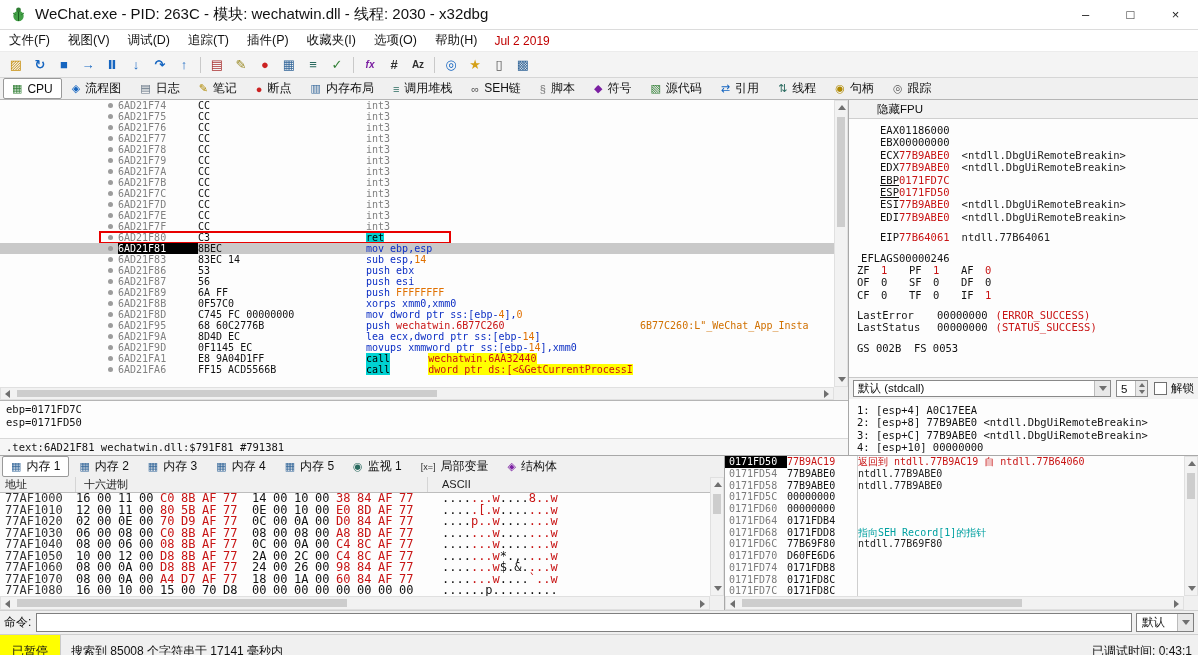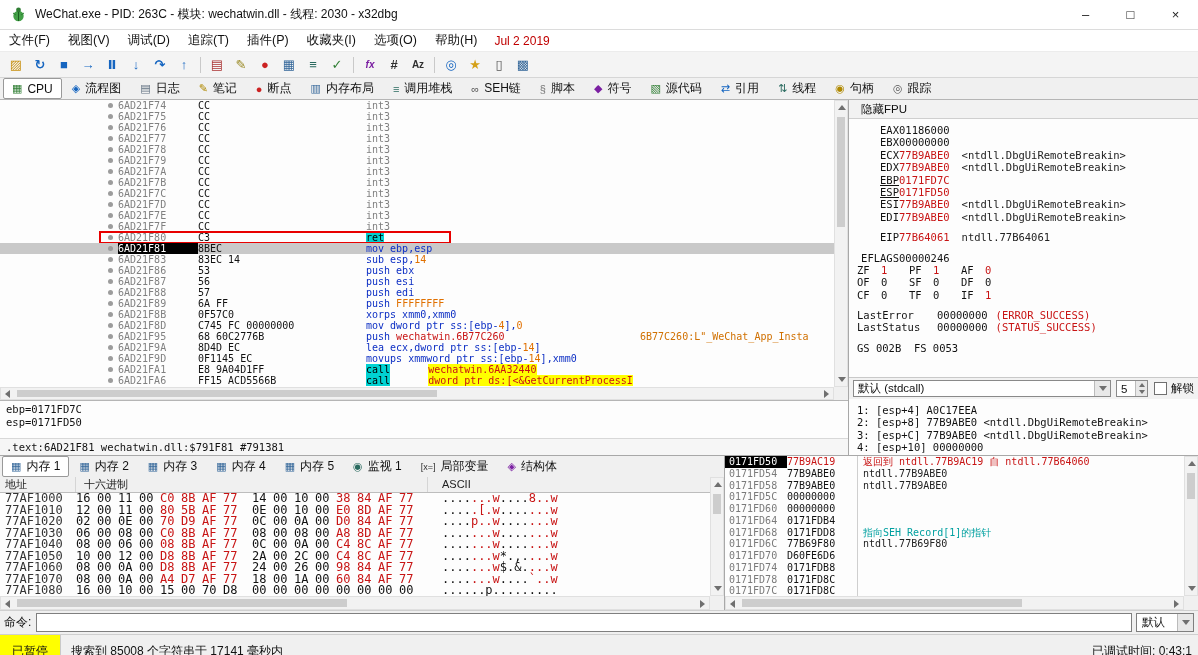--- a/index.html
+++ b/index.html
@@ -3,21 +3,21 @@
 <meta charset="utf-8">
 <style>
   html,body{margin:0;padding:0;background:#888;}
   .app{position:relative;width:1198px;height:655px;background:#f0f0f0;overflow:hidden;
        font-family:"Liberation Sans","DejaVu Sans",sans-serif;color:#111;}
 
   
   .titlebar{position:absolute;left:0;top:0;right:0;height:30px;background:#fff;border-bottom:1px solid #dcdcdc;
             display:flex;align-items:center;padding-left:10px;box-sizing:border-box;}
   .appicon{width:17px;height:17px;margin-right:8px;flex:none;}
-  .title{font-size:12px;}
+  .title{font-size:15px;}
   .wbtns{margin-left:auto;display:flex;height:100%;}
   .wbtn{width:45px;display:flex;align-items:center;justify-content:center;font-size:13px;color:#222;}
 
   
   .menubar{position:absolute;top:30px;left:0;right:0;height:22px;background:#fff;display:flex;align-items:center;
            font-size:12.5px;border-bottom:1px solid #ececec;box-sizing:border-box;}
   .mitems{display:flex;}
   .mitem{padding:0 9px;}
   .mdate{color:#c00000;margin-left:8px;font-size:12px;}
 
@@ -56,21 +56,21 @@
   
   .infopane{position:absolute;top:400px;left:0;width:848px;height:55px;background:#fdfdfd;border-top:1px solid #b5b5b5;
             font-family:"DejaVu Sans Mono",monospace;font-size:10.5px;box-sizing:border-box;}
   .iline{padding-left:6px;line-height:13px;}
   .iline:first-child{margin-top:2px;}
   .istatus{position:absolute;left:0;right:0;bottom:0;height:16px;line-height:16px;padding-left:6px;border-top:1px solid #d8d8d8;background:#f6f6f6;}
 
   
   .regpane{position:absolute;top:100px;left:848px;width:350px;height:355px;background:#fdfdfd;border-left:1px solid #a8a8a8;
            box-sizing:border-box;font-family:"DejaVu Sans Mono",monospace;font-size:10.5px;}
-  .fpu{height:18px;line-height:18px;background:#f2f2f2;border-bottom:1px solid #cfcfcf;padding-left:12px;
+  .fpu{height:18px;line-height:18px;background:#f2f2f2;border-bottom:1px solid #cfcfcf;padding-left:28px;
        font-family:"Liberation Sans",sans-serif;font-size:11.5px;}
   .rrows{position:absolute;top:24px;left:8px;right:4px;}
   .rrow{height:12.4px;line-height:12.4px;white-space:pre;}
   .rgap{height:8px;}
   .rname{display:inline-block;width:42px;text-align:right;}
   .und{text-decoration:underline;}
   .rval{color:#111;} .rval.red{color:#c81414;}
   .rnote{margin-left:12px;color:#222;} .rnote.red{color:#c81414;margin-left:8px;}
   .rlabel{display:inline-block;width:80px;}
   .fcell{display:inline-block;width:52px;}
@@ -106,21 +106,21 @@
   .mbyte{display:inline-block;width:21px;}
   .mascii{margin-left:14px;}
   .ck{color:#111;} .cr{color:#c81414;}
 
   .stackpane{position:absolute;top:455px;left:724px;width:474px;height:155px;background:#fdfdfd;
              border-left:1px solid #a8a8a8;border-top:1px solid #a8a8a8;box-sizing:border-box;}
   .srows{position:absolute;top:0;left:0;right:14px;bottom:14px;overflow:hidden;font-family:"DejaVu Sans Mono",monospace;font-size:10px;}
   .srow{height:11.75px;line-height:11.75px;display:flex;white-space:pre;}
   .saddr{width:62px;padding-left:4px;color:#7a7a7a;flex:none;box-sizing:border-box;}
   .sval{width:70px;flex:none;color:#111;}
-  .scom{flex:1;border-left:1px solid #cfcfcf;padding-left:5px;color:#222;overflow:hidden;}
+  .scom{flex:1;border-left:1px solid #cfcfcf;color:#222;overflow:hidden;}
   .srow.ssel .saddr{background:#000;color:#fff;}
   .red{color:#c81414;} .cyan{color:#00a0a0;}
 
   
   .cmdbar{position:absolute;top:610px;left:0;right:0;height:24px;background:#f0f0f0;display:flex;align-items:center;
           padding:0 4px;border-top:1px solid #cfcfcf;box-sizing:border-box;}
   .clabel{font-size:12px;margin-right:5px;}
   .cinput{flex:1;height:17px;border:1px solid #7f7f7f;background:#fff;font-size:11px;padding:0 3px;outline:none;
           font-family:"DejaVu Sans Mono",monospace;}
   .cselect{width:58px;height:19px;margin-left:4px;background:#fff;border:1px solid #7f7f7f;display:flex;align-items:center;
@@ -326,21 +326,20 @@
         <div class="drow"><span class="dgut"><span class="ddot"></span></span><span class="daddr">6AD21F7B</span><span class="dbytes">CC</span><span class="dinstr"><span class="tk-g">int3</span></span></div>
         <div class="drow"><span class="dgut"><span class="ddot"></span></span><span class="daddr">6AD21F7C</span><span class="dbytes">CC</span><span class="dinstr"><span class="tk-g">int3</span></span></div>
         <div class="drow"><span class="dgut"><span class="ddot"></span></span><span class="daddr">6AD21F7D</span><span class="dbytes">CC</span><span class="dinstr"><span class="tk-g">int3</span></span></div>
         <div class="drow"><span class="dgut"><span class="ddot"></span></span><span class="daddr">6AD21F7E</span><span class="dbytes">CC</span><span class="dinstr"><span class="tk-g">int3</span></span></div>
         <div class="drow"><span class="dgut"><span class="ddot"></span></span><span class="daddr">6AD21F7F</span><span class="dbytes">CC</span><span class="dinstr"><span class="tk-g">int3</span></span></div>
         <div class="drow"><span class="dgut"><span class="ddot"></span></span><span class="daddr">6AD21F80</span><span class="dbytes">C3</span><span class="dinstr"><span class="tk-ret">ret</span></span><span class="redbox"></span></div>
         <div class="drow sel"><span class="dgut"><span class="ddot"></span></span><span class="daddr">6AD21F81</span><span class="dbytes">8BEC</span><span class="dinstr"><span class="tk-i">mov ebp,esp</span></span></div>
         <div class="drow"><span class="dgut"><span class="ddot"></span></span><span class="daddr">6AD21F83</span><span class="dbytes">83EC 14</span><span class="dinstr"><span class="tk-i">sub esp,</span><span class="tk-n">14</span></span></div>
         <div class="drow"><span class="dgut"><span class="ddot"></span></span><span class="daddr">6AD21F86</span><span class="dbytes">53</span><span class="dinstr"><span class="tk-i">push ebx</span></span></div>
         <div class="drow"><span class="dgut"><span class="ddot"></span></span><span class="daddr">6AD21F87</span><span class="dbytes">56</span><span class="dinstr"><span class="tk-i">push esi</span></span></div>
-        <div class="drow"><span class="dgut"><span class="ddot"></span></span><span class="daddr">6AD21F88</span><span class="dbytes">57</span><span class="dinstr"><span class="tk-i">push edi</span></span></div>
         <div class="drow"><span class="dgut"><span class="ddot"></span></span><span class="daddr">6AD21F89</span><span class="dbytes">6A FF</span><span class="dinstr"><span class="tk-i">push </span><span class="tk-n">FFFFFFFF</span></span></div>
         <div class="drow"><span class="dgut"><span class="ddot"></span></span><span class="daddr">6AD21F8B</span><span class="dbytes">0F57C0</span><span class="dinstr"><span class="tk-i">xorps xmm0,xmm0</span></span></div>
         <div class="drow"><span class="dgut"><span class="ddot"></span></span><span class="daddr">6AD21F8D</span><span class="dbytes">C745 FC 00000000</span><span class="dinstr"><span class="tk-i">mov dword ptr ss:[ebp-</span><span class="tk-n">4</span><span class="tk-i">],</span><span class="tk-n">0</span></span></div>
         <div class="drow"><span class="dgut"><span class="ddot"></span></span><span class="daddr">6AD21F95</span><span class="dbytes">68 60C2776B</span><span class="dinstr"><span class="tk-i">push </span><span class="tk-m">wechatwin.6B77C260</span></span><span class="dcomment">6B77C260:L"_WeChat_App_Insta</span></div>
         <div class="drow"><span class="dgut"><span class="ddot"></span></span><span class="daddr">6AD21F9A</span><span class="dbytes">8D4D EC</span><span class="dinstr"><span class="tk-i">lea ecx,dword ptr ss:[ebp-</span><span class="tk-n">14</span><span class="tk-i">]</span></span></div>
         <div class="drow"><span class="dgut"><span class="ddot"></span></span><span class="daddr">6AD21F9D</span><span class="dbytes">0F1145 EC</span><span class="dinstr"><span class="tk-i">movups xmmword ptr ss:[ebp-</span><span class="tk-n">14</span><span class="tk-i">],xmm0</span></span></div>
         <div class="drow"><span class="dgut"><span class="ddot"></span></span><span class="daddr">6AD21FA1</span><span class="dbytes">E8 9A04D1FF</span><span class="dinstr"><span class="tk-cm">call</span><span class="tk-sp"> </span><span class="tk-ct">wechatwin.6AA32440</span></span></div>
         <div class="drow"><span class="dgut"><span class="ddot"></span></span><span class="daddr">6AD21FA6</span><span class="dbytes">FF15 ACD5566B</span><span class="dinstr"><span class="tk-cm">call</span><span class="tk-sp"> </span><span class="tk-ct">dword ptr ds:[&lt;&amp;GetCurrentProcessI</span></span></div>
       </div>
     <div class="sbar" style="top:0;right:0;bottom:13px;width:14px;">

